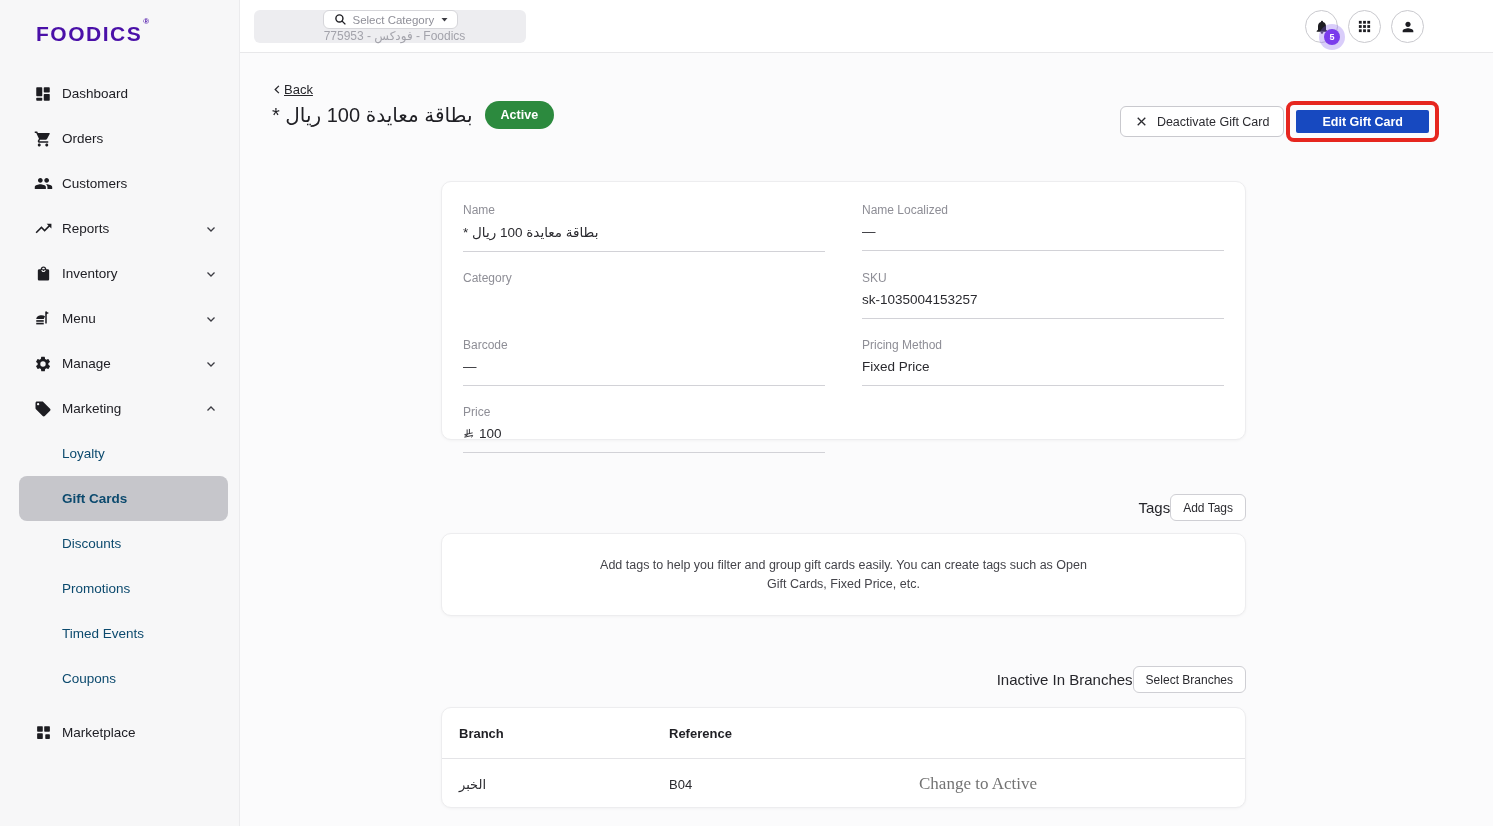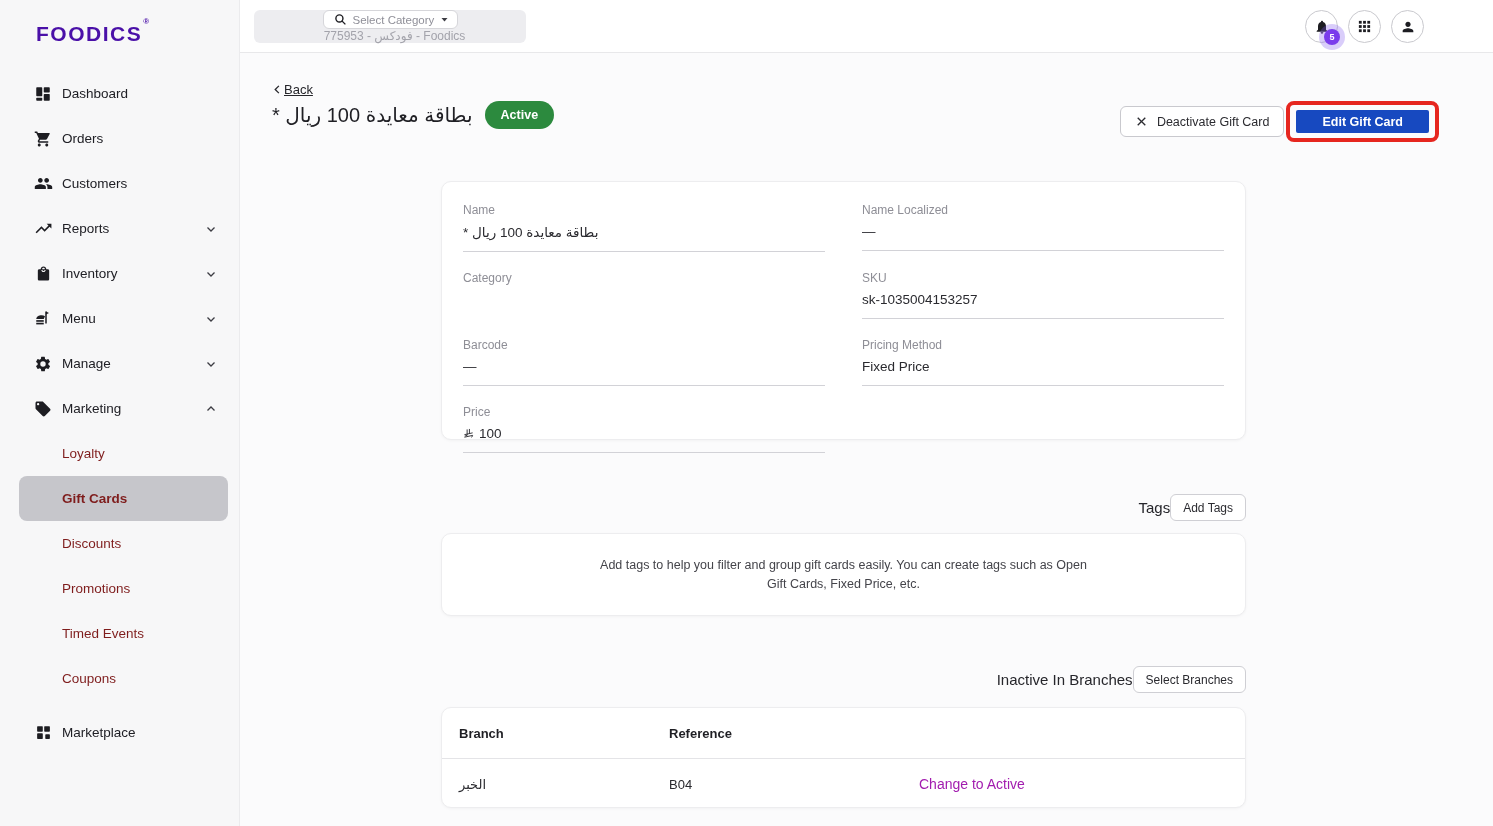--- a/index.html
+++ b/index.html
@@ -14,21 +14,21 @@
   .logo sup { font-size:8px; top:-9px; position:relative; left:1px; }
   .nav { margin-top:25px; }
   .nav-item { display:flex; align-items:center; height:45px; padding:0 22px 0 33px;
               cursor:pointer;text-align:right; }
   .nav-item .ico { width:20px; height:20px; margin-right:9px; display:flex;
                    align-items:center; justify-content:center; flex:0 0 20px; }
   .nav-item .lbl { font-size:13.5px; color:#202026; }
   .nav-item .chev { margin-left:auto; display:flex; }
   .nav-sub { display:flex; align-items:center; height:45px; margin:0 11px 0 19px;
              padding-left:43px; cursor:pointer; border-radius:8px; }
-  .nav-sub .lbl { font-size:13.5px; color:#7f1d1d; }
+  .nav-sub .lbl { font-size:13.5px; color:#0c4a6e; }
   .nav-sub.selected { background:#c6c6cb; }
   .nav-sub.selected .lbl { font-weight:bold; }
   .nav-item.marketplace { margin-top:9px; }
 
   
   .topbar { position:absolute; left:240px; top:0; width:1253px; height:53px;
             background:#ffffff; border-bottom:1px solid #e8e8ea; }
   .search { position:absolute; left:14px; top:10px; width:272px; height:33px;
             background:#ededf0; border-radius:6px; display:flex; align-items:center;flex-direction:column; }
   .search-cat { height:33px; width:135px; background:#ffffff; border:1px solid #d6d6da;
@@ -91,21 +91,21 @@
   .tags-text { max-width:505px; text-align:center; font-size:12.5px; color:#44444a;
                line-height:18.5px; }
   .branches-row { top:613px; }
   .table-card { position:absolute; top:654px; left:0; width:805px; height:101px;
                 overflow:hidden; }
   .t-head, .t-row { display:grid; grid-template-columns:210px 250px 1fr;
                     padding:0 17px; align-items:center; }
   .t-head { height:51px; border-bottom:1px solid #e4e4e7; font-size:13px; font-weight:bold;
             color:#1f1f24; }
   .t-row { height:50px; font-size:13px; color:#2a2a2f; }
-  .link-green { color:#a21caf; cursor:pointer; font-size:14px; }
+  .link-green { color:#737373; cursor:pointer; font-size:17px;font-family:Liberation Serif, serif; }
   svg { display:block; }
 </style>
 </head>
 <body>
 
 <div class="sidebar">
   <div class="logo"><span>FOODICS</span><sup>®</sup></div>
   <div class="nav">
 
     <div class="nav-item">

